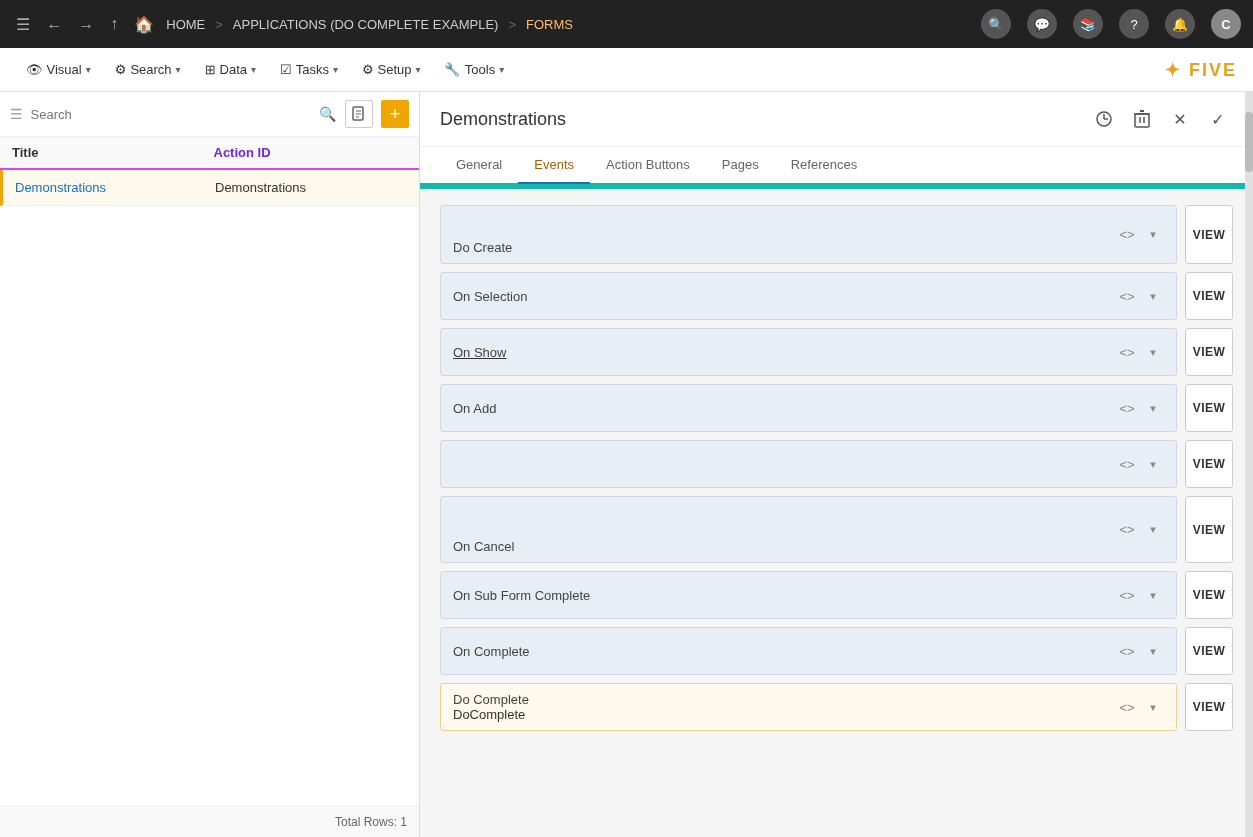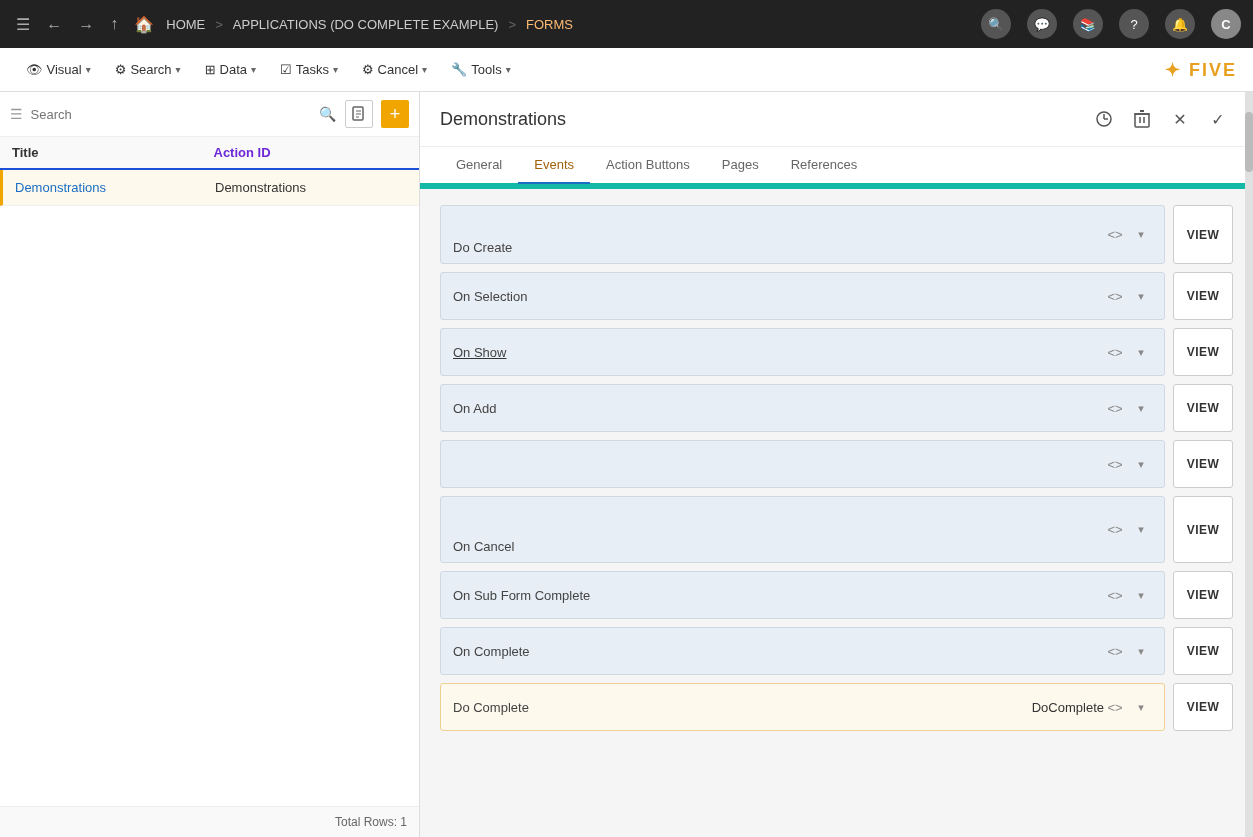--- a/index.html
+++ b/index.html
@@ -66,21 +66,21 @@
       width: 28px; height: 28px; background: #fff; border: 1px solid #ccc;
       display: flex; align-items: center; justify-content: center; cursor: pointer; border-radius: 2px;
     }
     .search-bar .add-btn {
       width: 28px; height: 28px; background: #f0a500; border: none;
       display: flex; align-items: center; justify-content: center; cursor: pointer; border-radius: 2px; color: #fff; font-size: 18px;
     }
 
     
     .table-header {
-      display: flex; background: #f9f9f9; border-bottom: 2px solid #1d4ed8; padding: 8px 12px;
+      display: flex; background: #f9f9f9; border-bottom: 2px solid #d946ef; padding: 8px 12px;
     }
     .table-header .col-title { flex: 1; font-weight: bold; font-size: 13px; color: #333; }
     .table-header .col-action { flex: 1; font-weight: bold; font-size: 13px; color: #6d28d9; padding-left: 8px; }
 
     
     .table-body { flex: 1; overflow-y: auto; }
     .table-row {
       display: flex; padding: 10px 12px; border-bottom: 1px solid #f0f0f0; cursor: pointer;
     }
     .table-row.selected { background: #fef9ed; border-left: 3px solid #f0a500; }
@@ -125,21 +125,21 @@
       flex: 1; background: #e8eef5; border: 1px solid #d0d8e4;
       border-radius: 3px; padding: 8px 12px; display: flex; align-items: center;
       min-height: 48px;
     }
     .event-field.highlighted { background: #fef9ed; border-color: #f0d090; }
     .event-field .event-label { font-size: 13px; color: #444; flex: 1; }
     .event-field .event-value { font-size: 13px; color: #333; font-weight: 500; }
     .event-field .field-icons { display: flex; gap: 4px; margin-left: auto; }
     .event-field .field-icon { width: 22px; height: 22px; display: flex; align-items: center; justify-content: center; cursor: pointer; color: #666; font-size: 12px; }
     .view-btn {
-      width: 60px; background: #fff; border: 1px solid #ccc;
+      width: 48px; background: #fff; border: 1px solid #ccc;
       display: flex; align-items: center; justify-content: center;
       cursor: pointer; font-size: 12px; font-weight: bold; color: #333; border-radius: 3px;
       letter-spacing: 0.5px;
     }
 
     
     .right-panel-wrapper {
       flex: 1; display: flex; position: relative; overflow: hidden;
     }
   </style>
@@ -183,21 +183,21 @@
     <span>Data</span>
     <span class="caret">▾</span>
   </div>
   <div class="nav-item">
     <span>☑</span>
     <span>Tasks</span>
     <span class="caret">▾</span>
   </div>
   <div class="nav-item">
     <span>⚙</span>
-    <span>Cancel</span>
+    <span>Setup</span>
     <span class="caret">▾</span>
   </div>
   <div class="nav-item">
     <span>🔧</span>
     <span>Tools</span>
     <span class="caret">▾</span>
   </div>
   <div class="logo">
     <span style="color:#e8a020; font-size:18px; font-weight:bold; letter-spacing:2px;">✦ <span>FIVE</span></span>
   </div>
@@ -380,21 +380,21 @@
         </div>
         <div class="field-icons">
           <span class="field-icon" style="font-size:13px; color:#888;">&lt;&gt;</span>
           <span class="field-icon" style="font-size:11px; color:#888;">▾</span>
         </div>
       </div>
       <button class="view-btn">VIEW</button>
     </div>
           <div class="event-row">
       <div class="event-field highlighted">
-        <div style="display:flex; flex-direction:row; flex:1;">
+        <div style="display:flex; flex-direction:column; flex:1;">
           <span class="event-label">Do Complete</span>
           <span class="event-value">DoComplete</span>
         </div>
         <div class="field-icons">
           <span class="field-icon" style="font-size:13px; color:#888;">&lt;&gt;</span>
           <span class="field-icon" style="font-size:11px; color:#888;">▾</span>
         </div>
       </div>
       <button class="view-btn">VIEW</button>
     </div>

